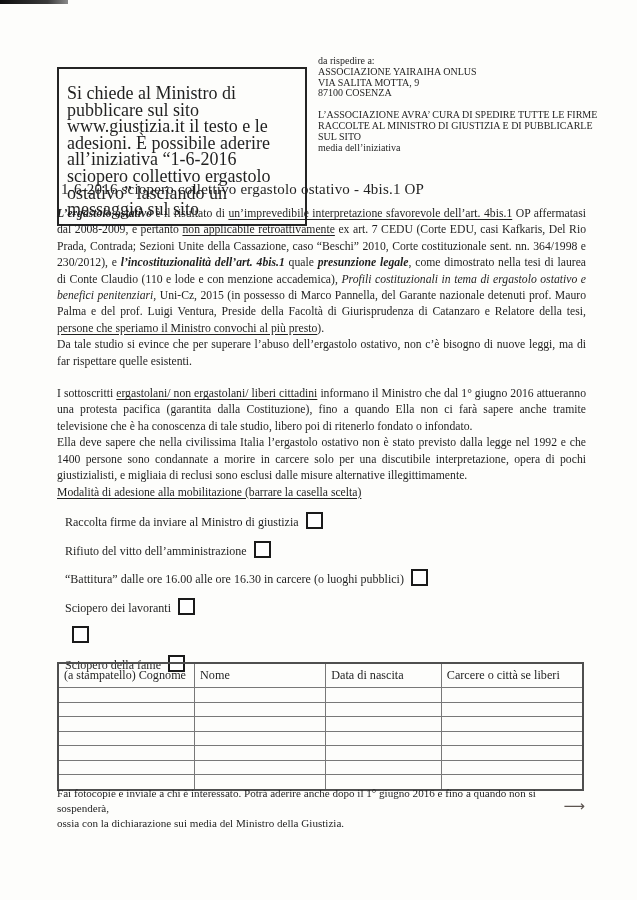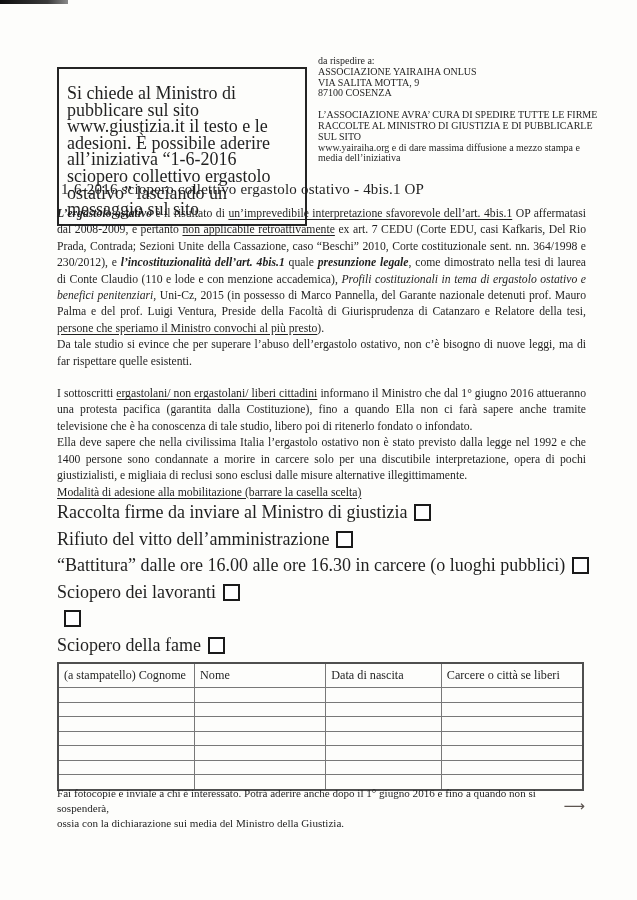--- a/index.html
+++ b/index.html
@@ -37,22 +37,22 @@
     text-align:justify;
   }
   .bodytext p{margin:0;}
   .para-gap{height:16px;}
   .fmt-b{font-weight:bold;}
   .fmt-i{font-style:italic;}
   .fmt-u{text-decoration:underline;text-underline-offset:2px;}
   .adhesion-heading{text-decoration:underline;text-underline-offset:2px;text-align:left;}
   .options{
     position:absolute;left:57px;top:504px;width:529px;
-    font-size:18px;line-height:17px;
-    list-style:none;margin:0;padding:0;
+    font-size:12px;line-height:17px;
+    list-style:none;margin:8px;padding:0;
   }
   .option{margin-bottom:9.5px;white-space:nowrap;}
   .checkbox{
     display:inline-block;width:13px;height:13px;
     border:2px solid #1a1a1a;background:#fff;
     vertical-align:-3px;margin-left:7px;
   }
   .sig-table{
     position:absolute;left:57px;top:662px;width:527px;
     border-collapse:collapse;
@@ -89,21 +89,20 @@
   </div>
 
   <div class="return-address">
     <div>da rispedire a:</div>
     <div>ASSOCIAZIONE YAIRAIHA ONLUS</div>
     <div>VIA SALITA MOTTA, 9</div>
     <div>87100 COSENZA</div>
     <div class="group-gap"></div>
     <div>L’ASSOCIAZIONE AVRA’ CURA DI SPEDIRE TUTTE LE FIRME</div>
     <div>RACCOLTE AL MINISTRO DI GIUSTIZIA E DI PUBBLICARLE SUL SITO</div>
-    <div>www.yairaiha.org e di dare massima diffusione a mezzo stampa e</div>
     <div>media dell’iniziativa</div>
   </div>
 
   <div class="doc-title">1-6-2016 sciopero collettivo ergastolo ostativo - 4bis.1 OP</div>
 
   <div class="bodytext">
     <p><span class="fmt-b fmt-i">L’ergastolo ostativo</span><span> è il risultato di </span><span class="fmt-u">un’imprevedibile interpretazione sfavorevole dell’art. 4bis.1</span><span> OP affermatasi dal 2008-2009, e pertanto </span><span class="fmt-u">non applicabile retroattivamente</span><span> ex art. 7 CEDU (Corte EDU, casi Kafkaris, Del Rio Prada, Contrada; Sezioni Unite della Cassazione, caso “Beschi” 2010, Corte costituzionale sent. nn. 364/1998 e 230/2012), e </span><span class="fmt-b fmt-i">l’incostituzionalità dell’art. 4bis.1</span><span> quale </span><span class="fmt-b fmt-i">presunzione legale</span><span>, come dimostrato nella tesi di laurea di Conte Claudio (110 e lode e con menzione accademica), </span><span class="fmt-i">Profili costituzionali in tema di ergastolo ostativo e benefici penitenziari</span><span>, Uni-Cz, 2015 (in possesso di Marco Pannella, del Garante nazionale detenuti prof. Mauro Palma e del prof. Luigi Ventura, Preside della Facoltà di Giurisprudenza di Catanzaro e Relatore della tesi, </span><span class="fmt-u">persone che speriamo il Ministro convochi al più presto</span><span>).</span></p>
     <p><span>Da tale studio si evince che per superare l’abuso dell’ergastolo ostativo, non c’è bisogno di nuove leggi, ma di far rispettare quelle esistenti.</span></p>
     <div class="para-gap"></div>
     <p><span>I sottoscritti </span><span class="fmt-u">ergastolani/ non ergastolani/ liberi cittadini</span><span> informano il Ministro che dal 1° giugno 2016 attueranno una protesta pacifica (garantita dalla Costituzione), fino a quando Ella non ci farà sapere anche tramite televisione che è ha conoscenza di tale studio, libero poi di ritenerlo fondato o infondato.</span></p>

